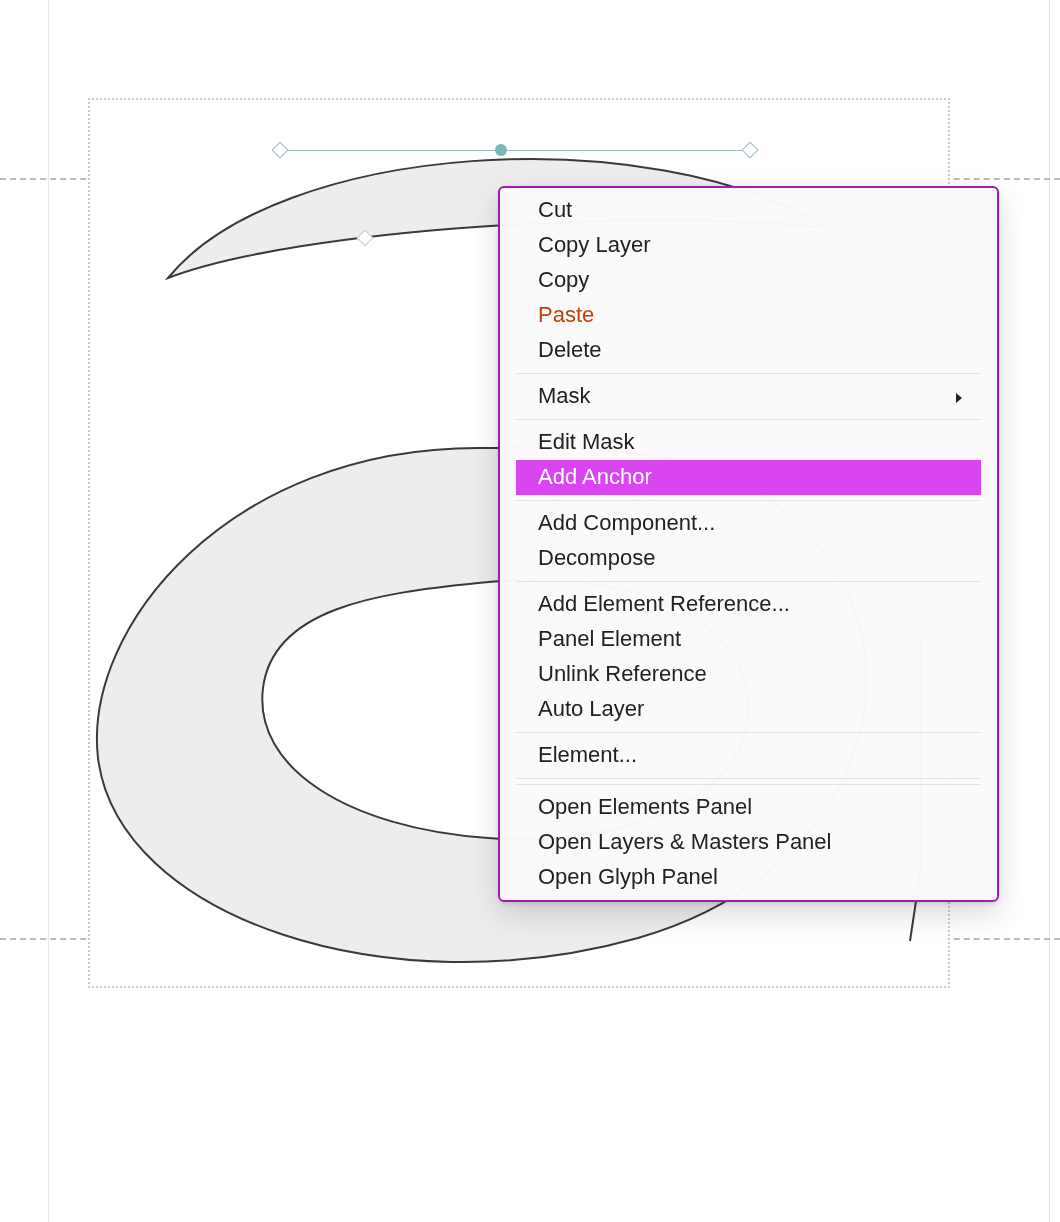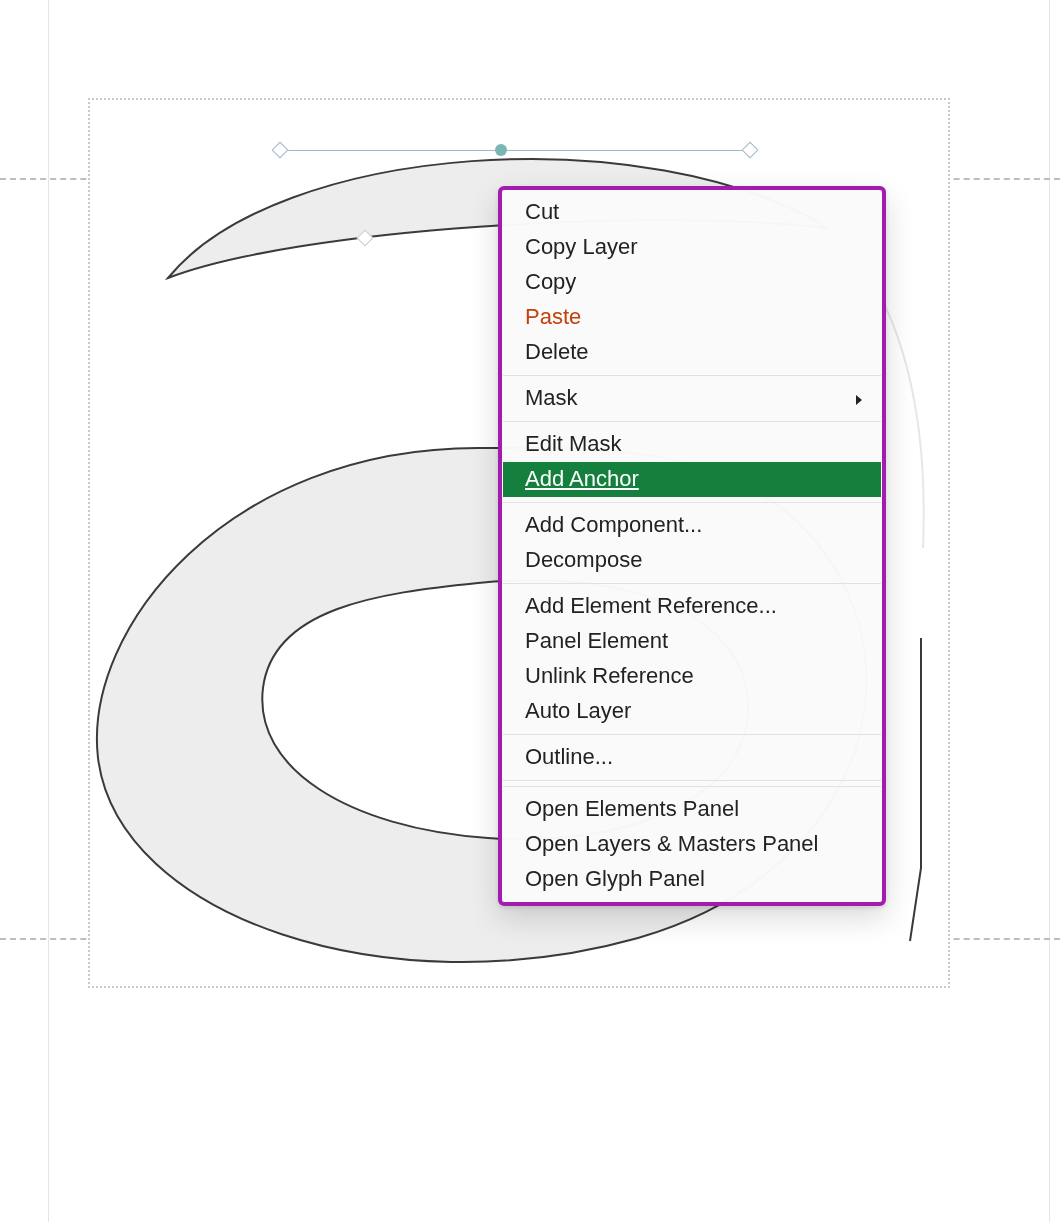--- a/index.html
+++ b/index.html
@@ -80,40 +80,39 @@
     position:absolute; top:88px; left:-195px;
     width:12px; height:12px;
     border:1.5px solid #bfcdd6;
     transform: translate(-50%,-50%) rotate(45deg);
     background:#fff;
   }
   
   .menu {
     position:absolute;
     left:498px; top:186px;
-    width:388px;
+    width:501px;
     background:rgba(250,250,250,0.98);
-    border:4px solid #a21caf;
+    border:2px solid #a21caf;
     border-radius:6px;
     box-shadow:0 12px 30px rgba(0,0,0,0.15), 0 2px 4px rgba(0,0,0,0.1);
-    padding:5px 1px;
+    padding:5px 16px;
     font-size:22px;
     color:#222;
     line-height:1;
   }
   .menu .item {
     position:relative;
     padding:6px 22px 7px 22px;
     white-space:nowrap;
   }
   .menu .item.disabled { color:#c2410c; }
   .menu .item.selected {
-    background:#15803d;
+    background:#d946ef;
     color:#fff;
-    text-decoration:underline;
   }
   .menu .item .arrow {
     position:absolute; right:16px; top:50%; transform:translateY(-50%);
   }
   .menu .sep {
     margin:5px 0;
     border-top:1px solid #e1e1e1;
   }
 </style>
 </head>
@@ -191,21 +190,21 @@
       <div class="item selected"><span>Add Anchor</span></div>
       <div class="sep"></div>
       <div class="item"><span>Add Component...</span></div>
       <div class="item"><span>Decompose</span></div>
       <div class="sep"></div>
       <div class="item"><span>Add Element Reference...</span></div>
       <div class="item"><span>Panel Element</span></div>
       <div class="item"><span>Unlink Reference</span></div>
       <div class="item"><span>Auto Layer</span></div>
       <div class="sep"></div>
-      <div class="item"><span>Outline...</span></div>
+      <div class="item"><span>Element...</span></div>
       <div class="sep"></div>
       <div class="sep"></div>
       <div class="item"><span>Open Elements Panel</span></div>
       <div class="item"><span>Open Layers &amp; Masters Panel</span></div>
       <div class="item"><span>Open Glyph Panel</span></div>
     </div>
 
 </div>
 
 </body></html>

